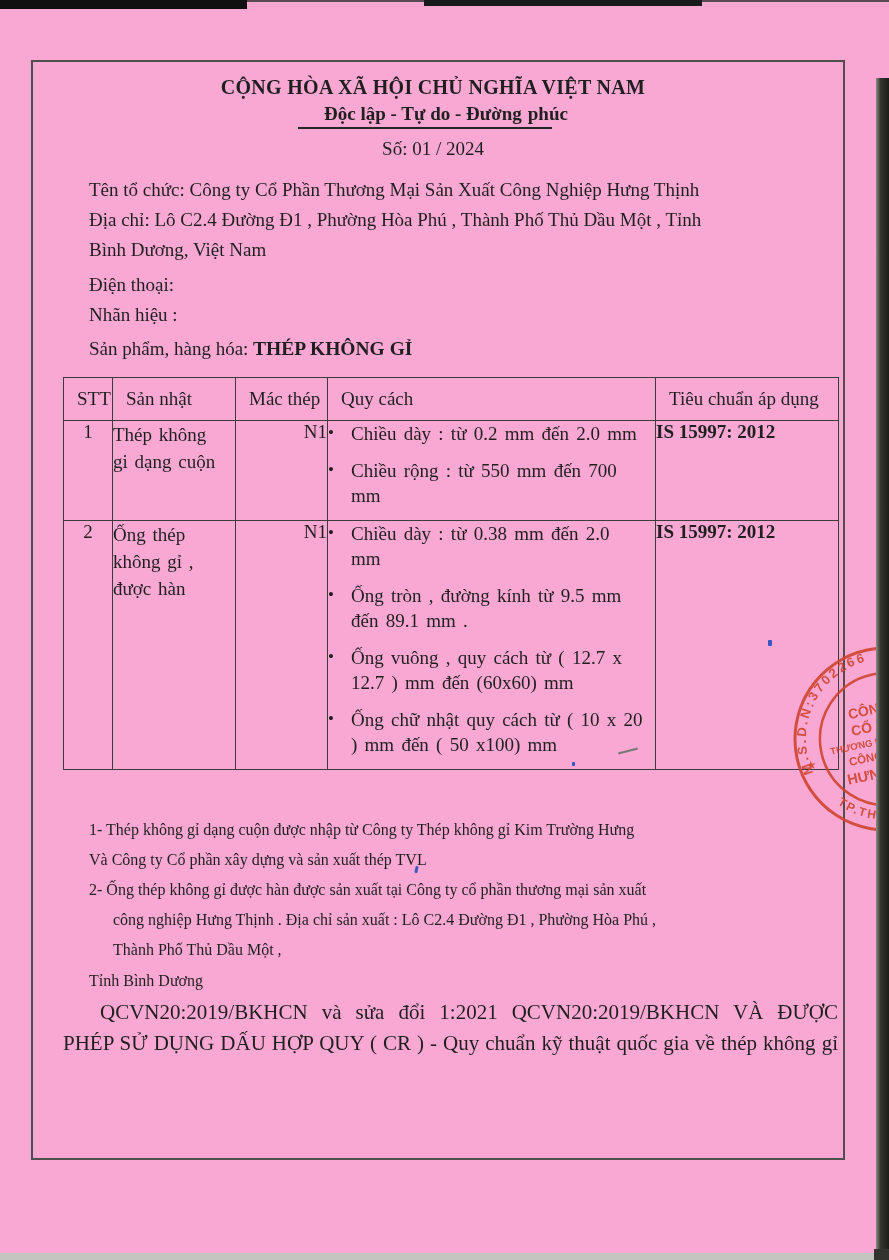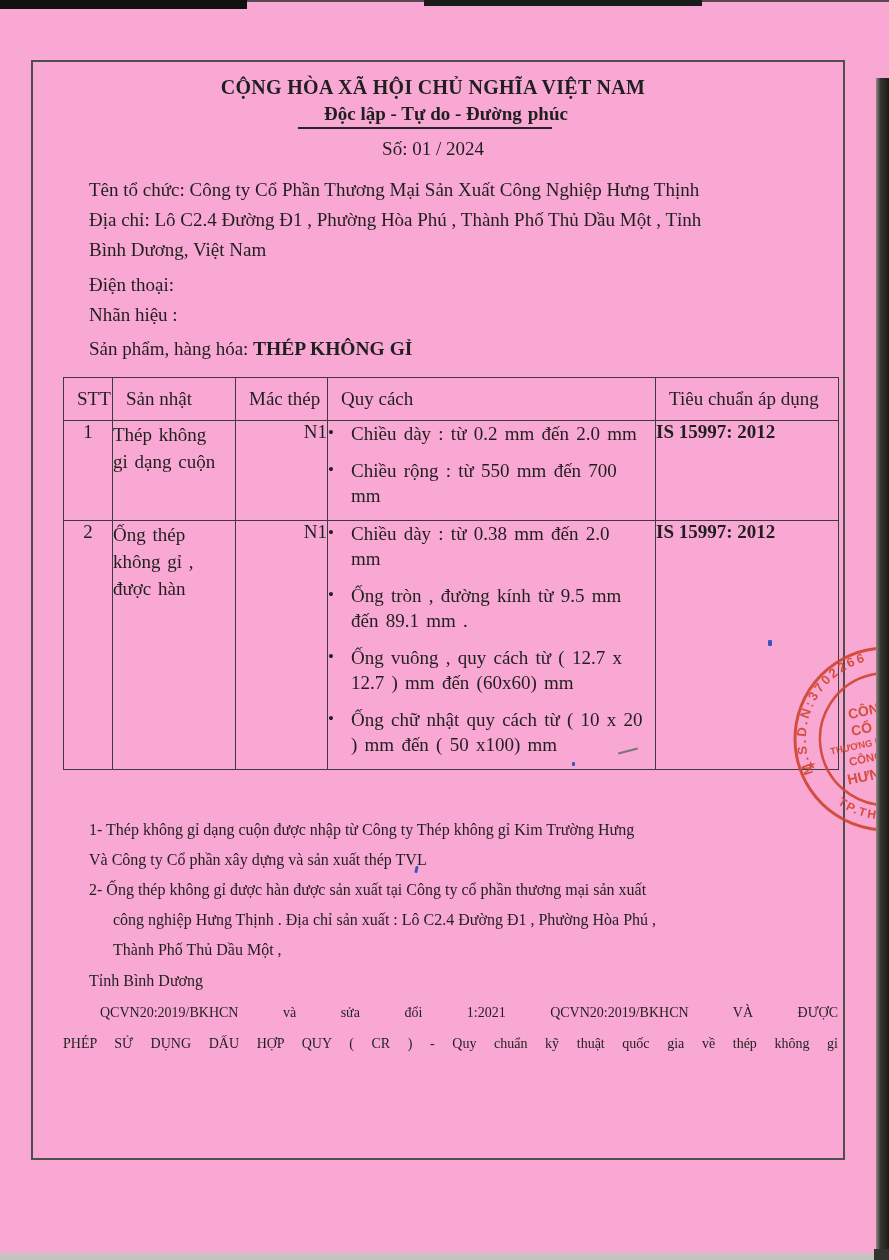--- a/index.html
+++ b/index.html
@@ -74,21 +74,21 @@
   td.specs li{
     position:relative;padding-left:23px;margin-bottom:11px;
     line-height:25.5px;text-align:justify;white-space:pre-line;word-spacing:2.5px;
   }
   td.specs li .blt{position:absolute;left:0;top:-1px;font-size:17px;}
   
   .note{font-size:16px;line-height:30px;margin:0 0 0 26px;width:751px;white-space:pre-line;}
   .note1{margin-top:45px;}
   .note2{padding-left:24px;text-indent:-24px;width:727px;}
   .tinh-line{margin-top:1px;}
-  .qcvn{margin:1px 0 0 0;width:775px;font-size:14px;line-height:31px;}
+  .qcvn{margin:1px 0 0 0;width:775px;font-size:21px;line-height:31px;}
   .qcvn .l1{text-align:justify;text-align-last:justify;text-indent:37px;}
   .qcvn .l2{text-align:justify;text-align-last:justify;}
   
   .stamp{position:absolute;left:786px;top:639px;width:200px;height:200px;z-index:5;opacity:.9;}
   .stamp text{font-family:"Liberation Sans","DejaVu Sans",sans-serif;font-weight:bold;}
 </style>
 </head>
 <body>
 
 <div class="page">

